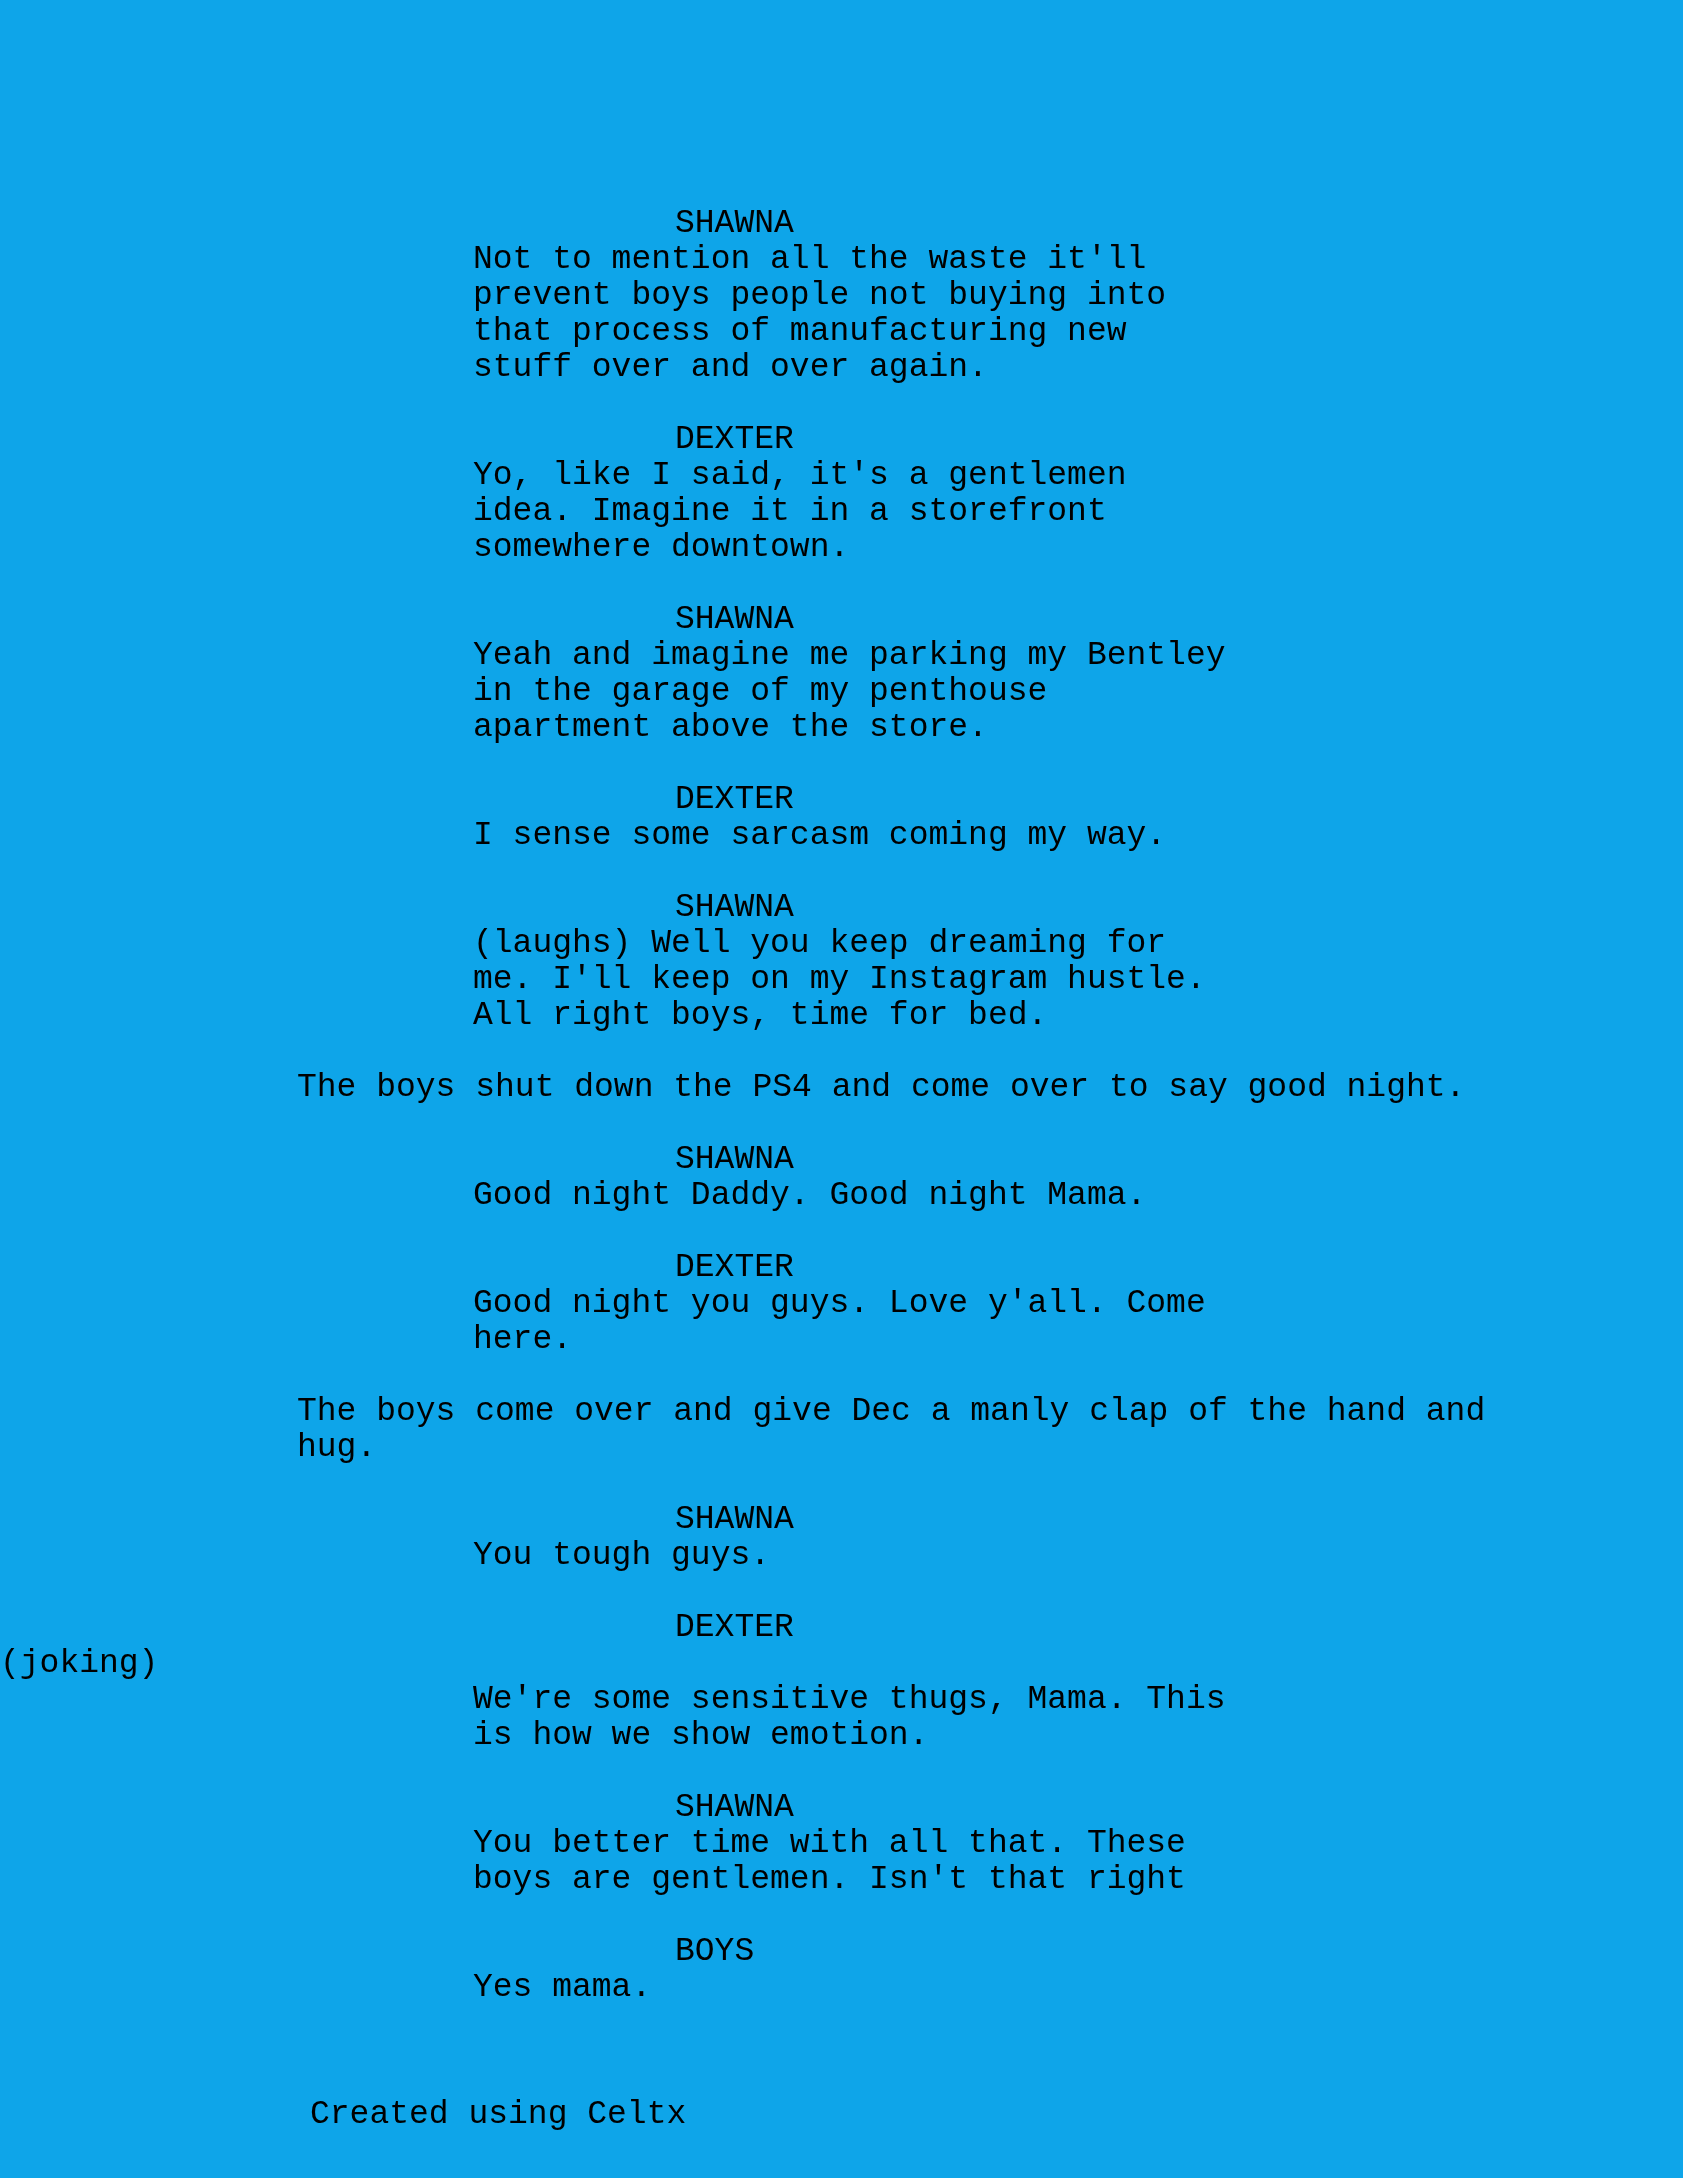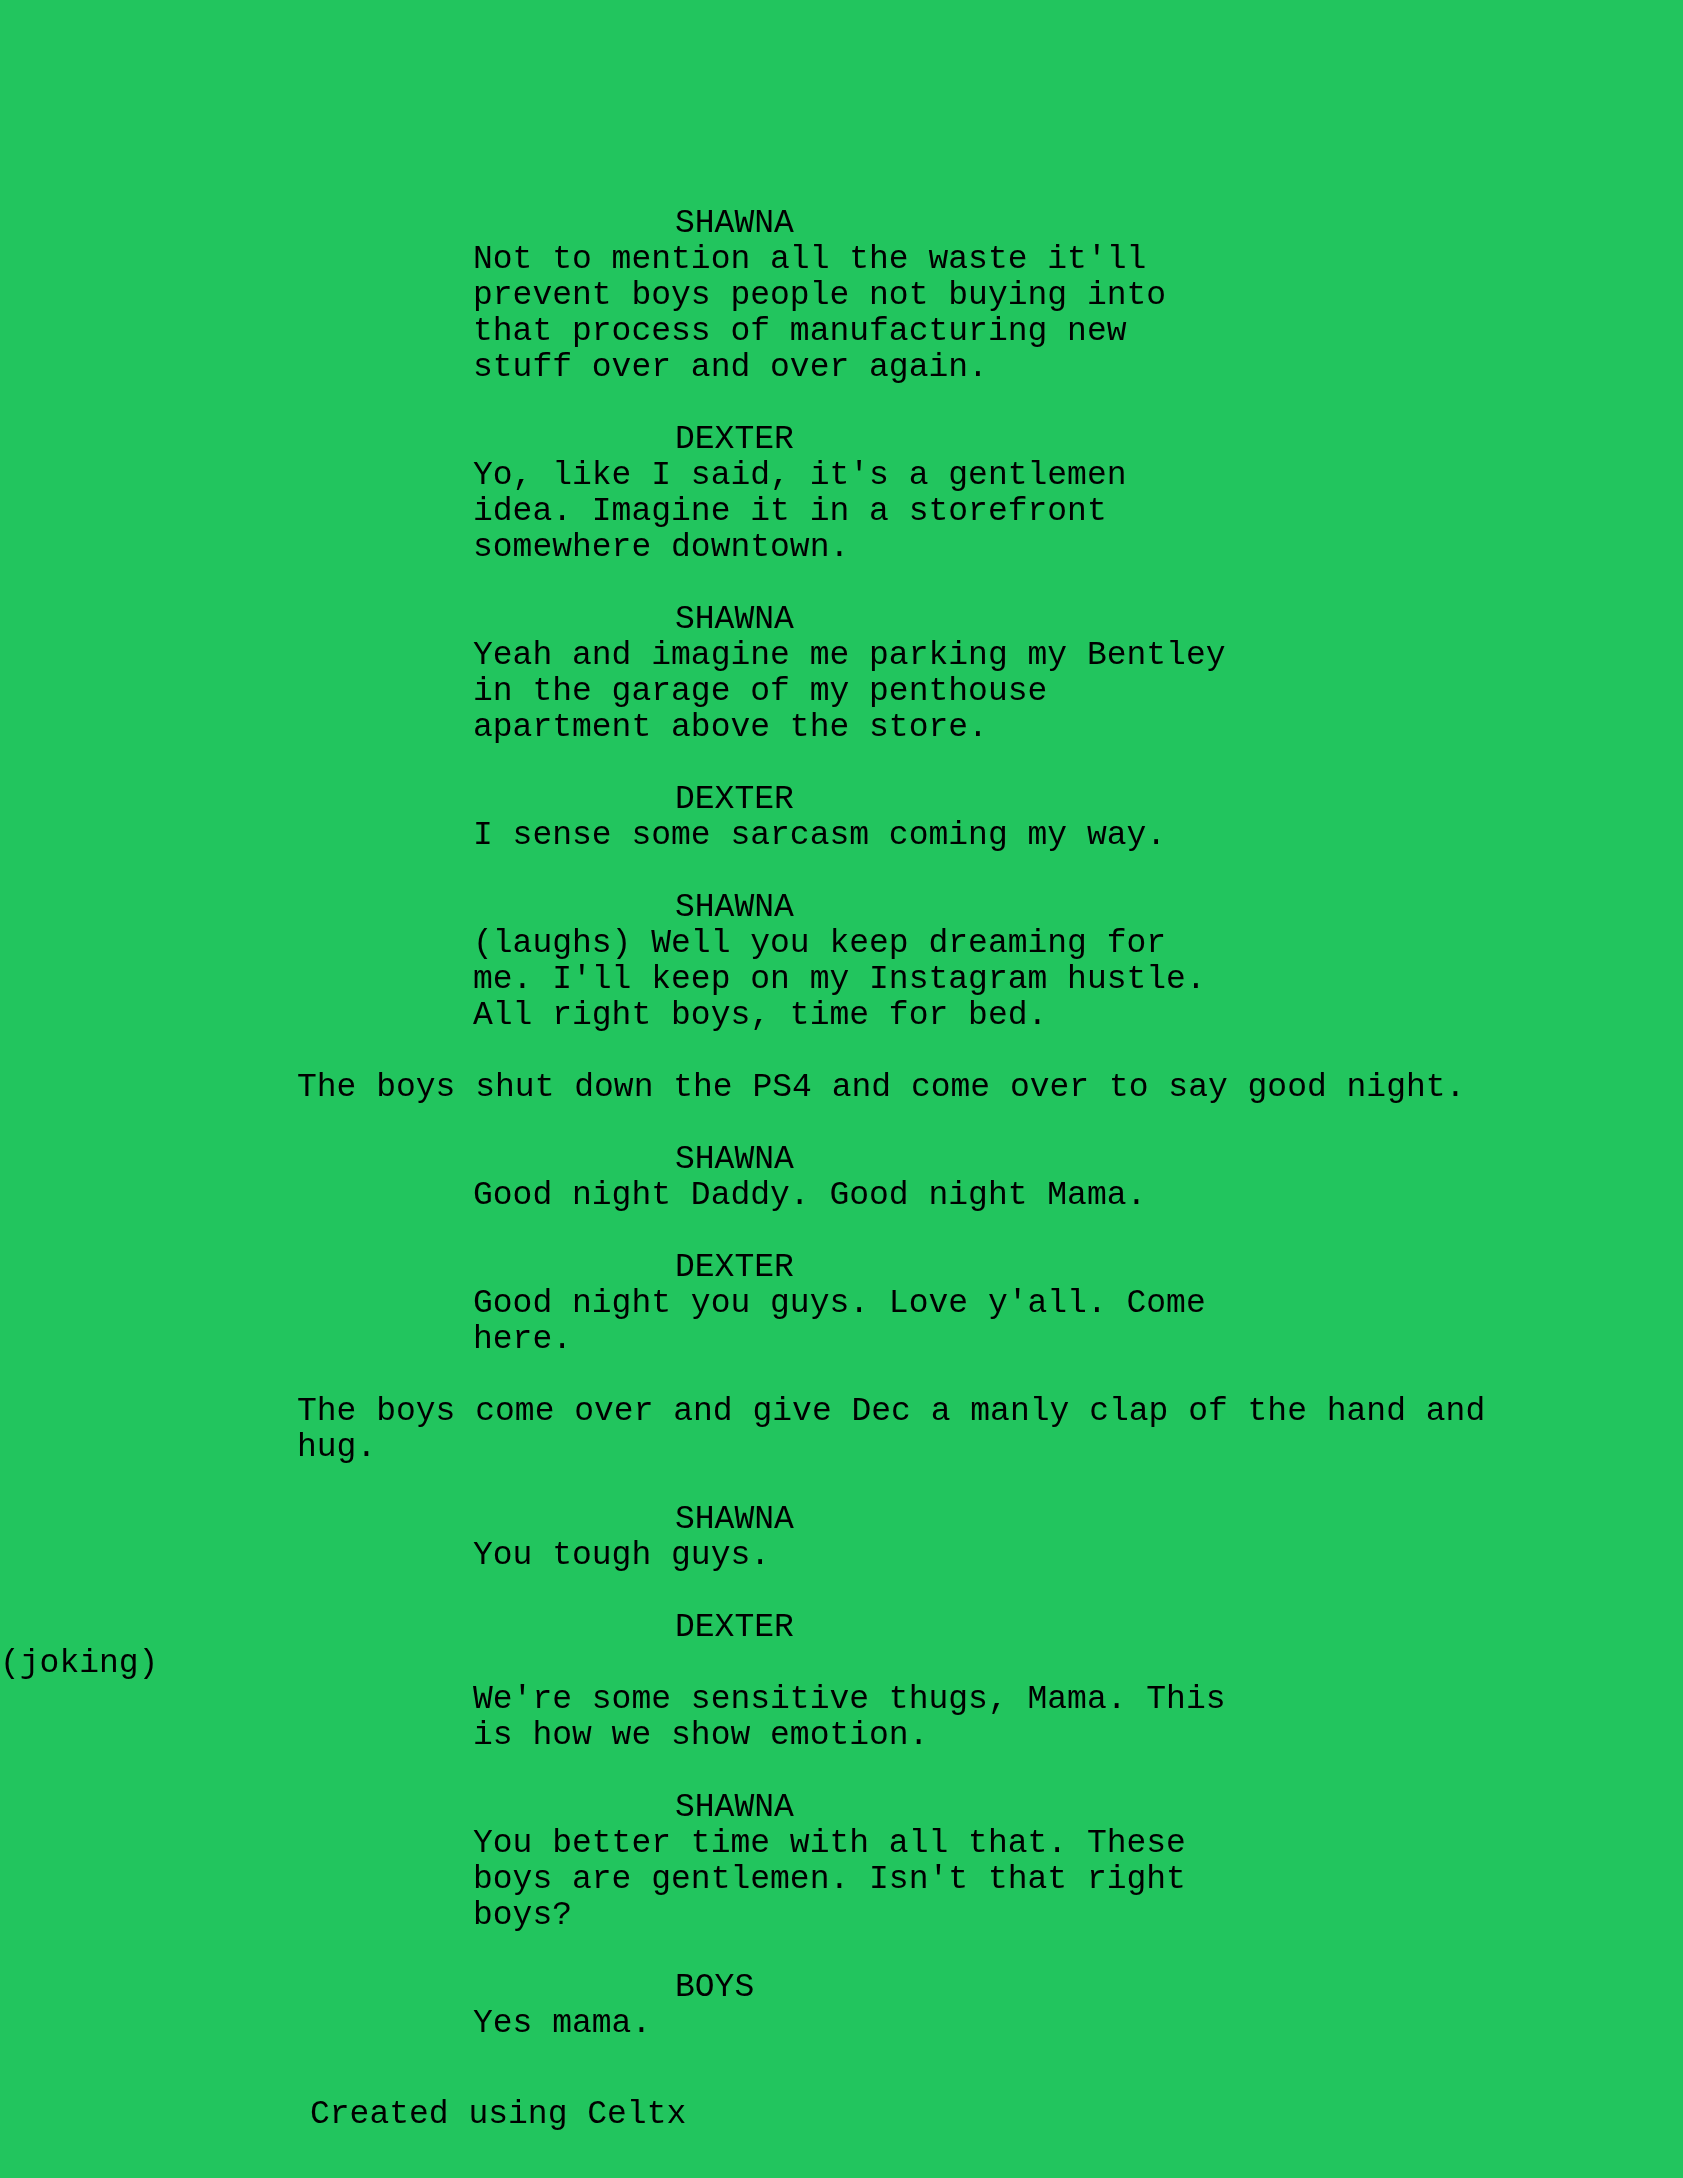--- a/index.html
+++ b/index.html
@@ -4,21 +4,21 @@
 <style>
   html, body {
     margin: 0;
     padding: 0;
     background: #ffffff;
   }
   .page {
     position: relative;
     width: 1683px;
     height: 2178px;
-    background: #22c55e;
+    background: #0ea5e9;
     overflow: hidden;
     font-family: "Liberation Mono", "DejaVu Sans Mono", monospace;
     font-size: 33px;
     line-height: 36px;
     color: #000000;
   }
   .script-content {
     position: absolute;
     left: 0;
     top: 206px;
@@ -98,21 +98,20 @@
       <div class="group">
         <div class="line character">DEXTER</div>
         <div class="line parenthetical">(joking)</div>
         <div class="line dialogue">We're some sensitive thugs, Mama. This</div>
         <div class="line dialogue">is how we show emotion.</div>
       </div>
       <div class="group">
         <div class="line character">SHAWNA</div>
         <div class="line dialogue">You better time with all that. These</div>
         <div class="line dialogue">boys are gentlemen. Isn't that right</div>
-        <div class="line dialogue">boys?</div>
       </div>
       <div class="group">
         <div class="line character">BOYS</div>
         <div class="line dialogue">Yes mama.</div>
       </div>
     </div>
   <div class="page-footer">Created using Celtx</div>
 </div>
 
 

